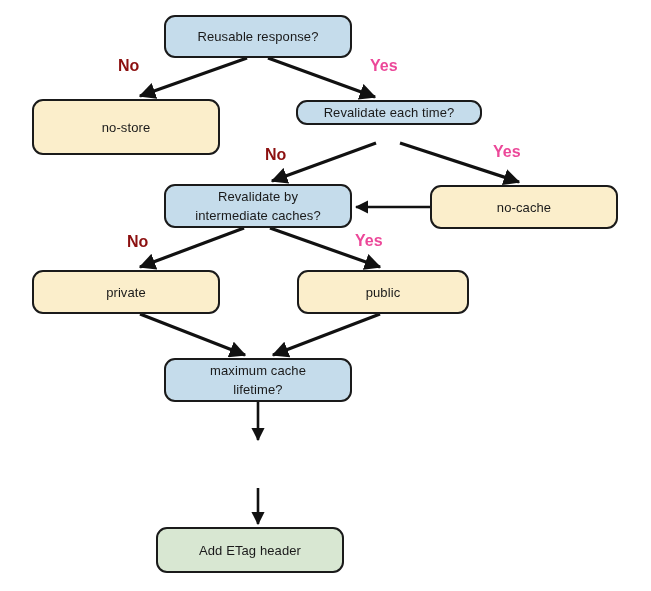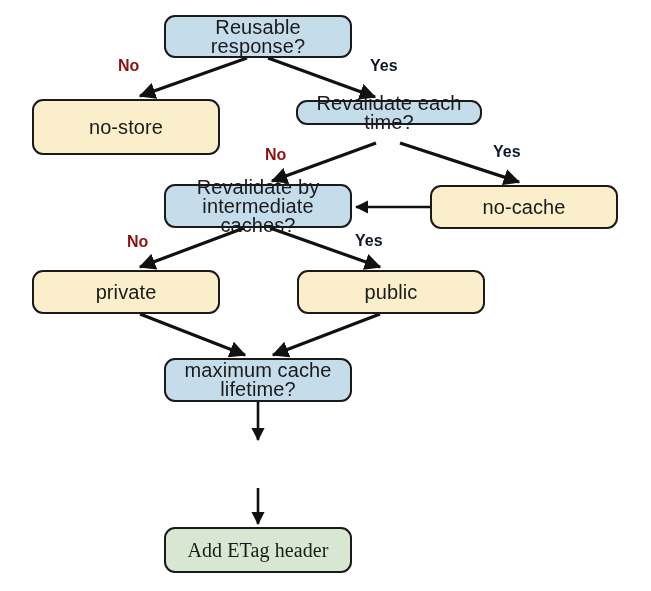--- a/index.html
+++ b/index.html
@@ -26,21 +26,21 @@
   .node {
     position: absolute;
     box-sizing: border-box;
     border: 2px solid #1a1a1a;
     border-radius: 11px;
     display: flex;
     align-items: center;
     justify-content: center;
     text-align: center;
     color: #1a1a1a;
-    font-size: 20px;
+    font-size: 13px;
     line-height: 19px;
     letter-spacing: 0.1px;
     z-index: 2;
   }
   .node-decision {
     background: #c5dceb;
   }
   .node-directive {
     background: #fbeecb;
   }
@@ -52,21 +52,21 @@
     font-size: 16px;
     font-weight: bold;
     z-index: 3;
     white-space: nowrap;
   }
   .label-no {
     color: #8c1010;
     margin-left: 8px;
   }
   .label-yes {
-    color: #0f172a;
+    color: #ec4899;
   }
 </style>
 </head>
 <body>
 
 <div id="canvas">
 
   <svg id="edges" viewBox="0 0 651 591" width="651" height="591" xmlns="http://www.w3.org/2000/svg">
     <defs>
       <marker id="arrow" viewBox="0 0 10 10" refX="9.2" refY="5" markerWidth="5.2" markerHeight="5.2" orient="auto-start-reverse">
@@ -121,31 +121,31 @@
   </div>
 
   <div class="node node-directive" style="left:430px; top:185px; width:188px; height:44px;">
     <span>no-cache</span>
   </div>
 
   <div class="node node-directive" style="left:32px; top:270px; width:188px; height:44px;">
     <span>private</span>
   </div>
 
-  <div class="node node-directive" style="left:297px; top:270px; width:188px; height:44px;">
+  <div class="node node-directive" style="left:297px; top:270px; width:172px; height:44px;">
     <span>public</span>
   </div>
 
   <div class="node node-decision" style="left:164px; top:358px; width:188px; height:44px;">
     <span style="white-space:pre-line;">maximum cache
 lifetime?</span>
   </div>
 
 
-  <div class="node node-final" style="left:164px; top:527px; width:188px; height:46px;font-family:Liberation Serif, serif;">
+  <div class="node node-final" style="left:156px; top:527px; width:188px; height:46px;">
     <span>Add ETag header</span>
   </div>
 
   <div class="edge-label label-no" style="left:110px; top:57px;">No</div>
 
   <div class="edge-label label-yes" style="left:370px; top:57px;">Yes</div>
 
   <div class="edge-label label-no" style="left:257px; top:146px;">No</div>
 
   <div class="edge-label label-yes" style="left:493px; top:143px;">Yes</div>

